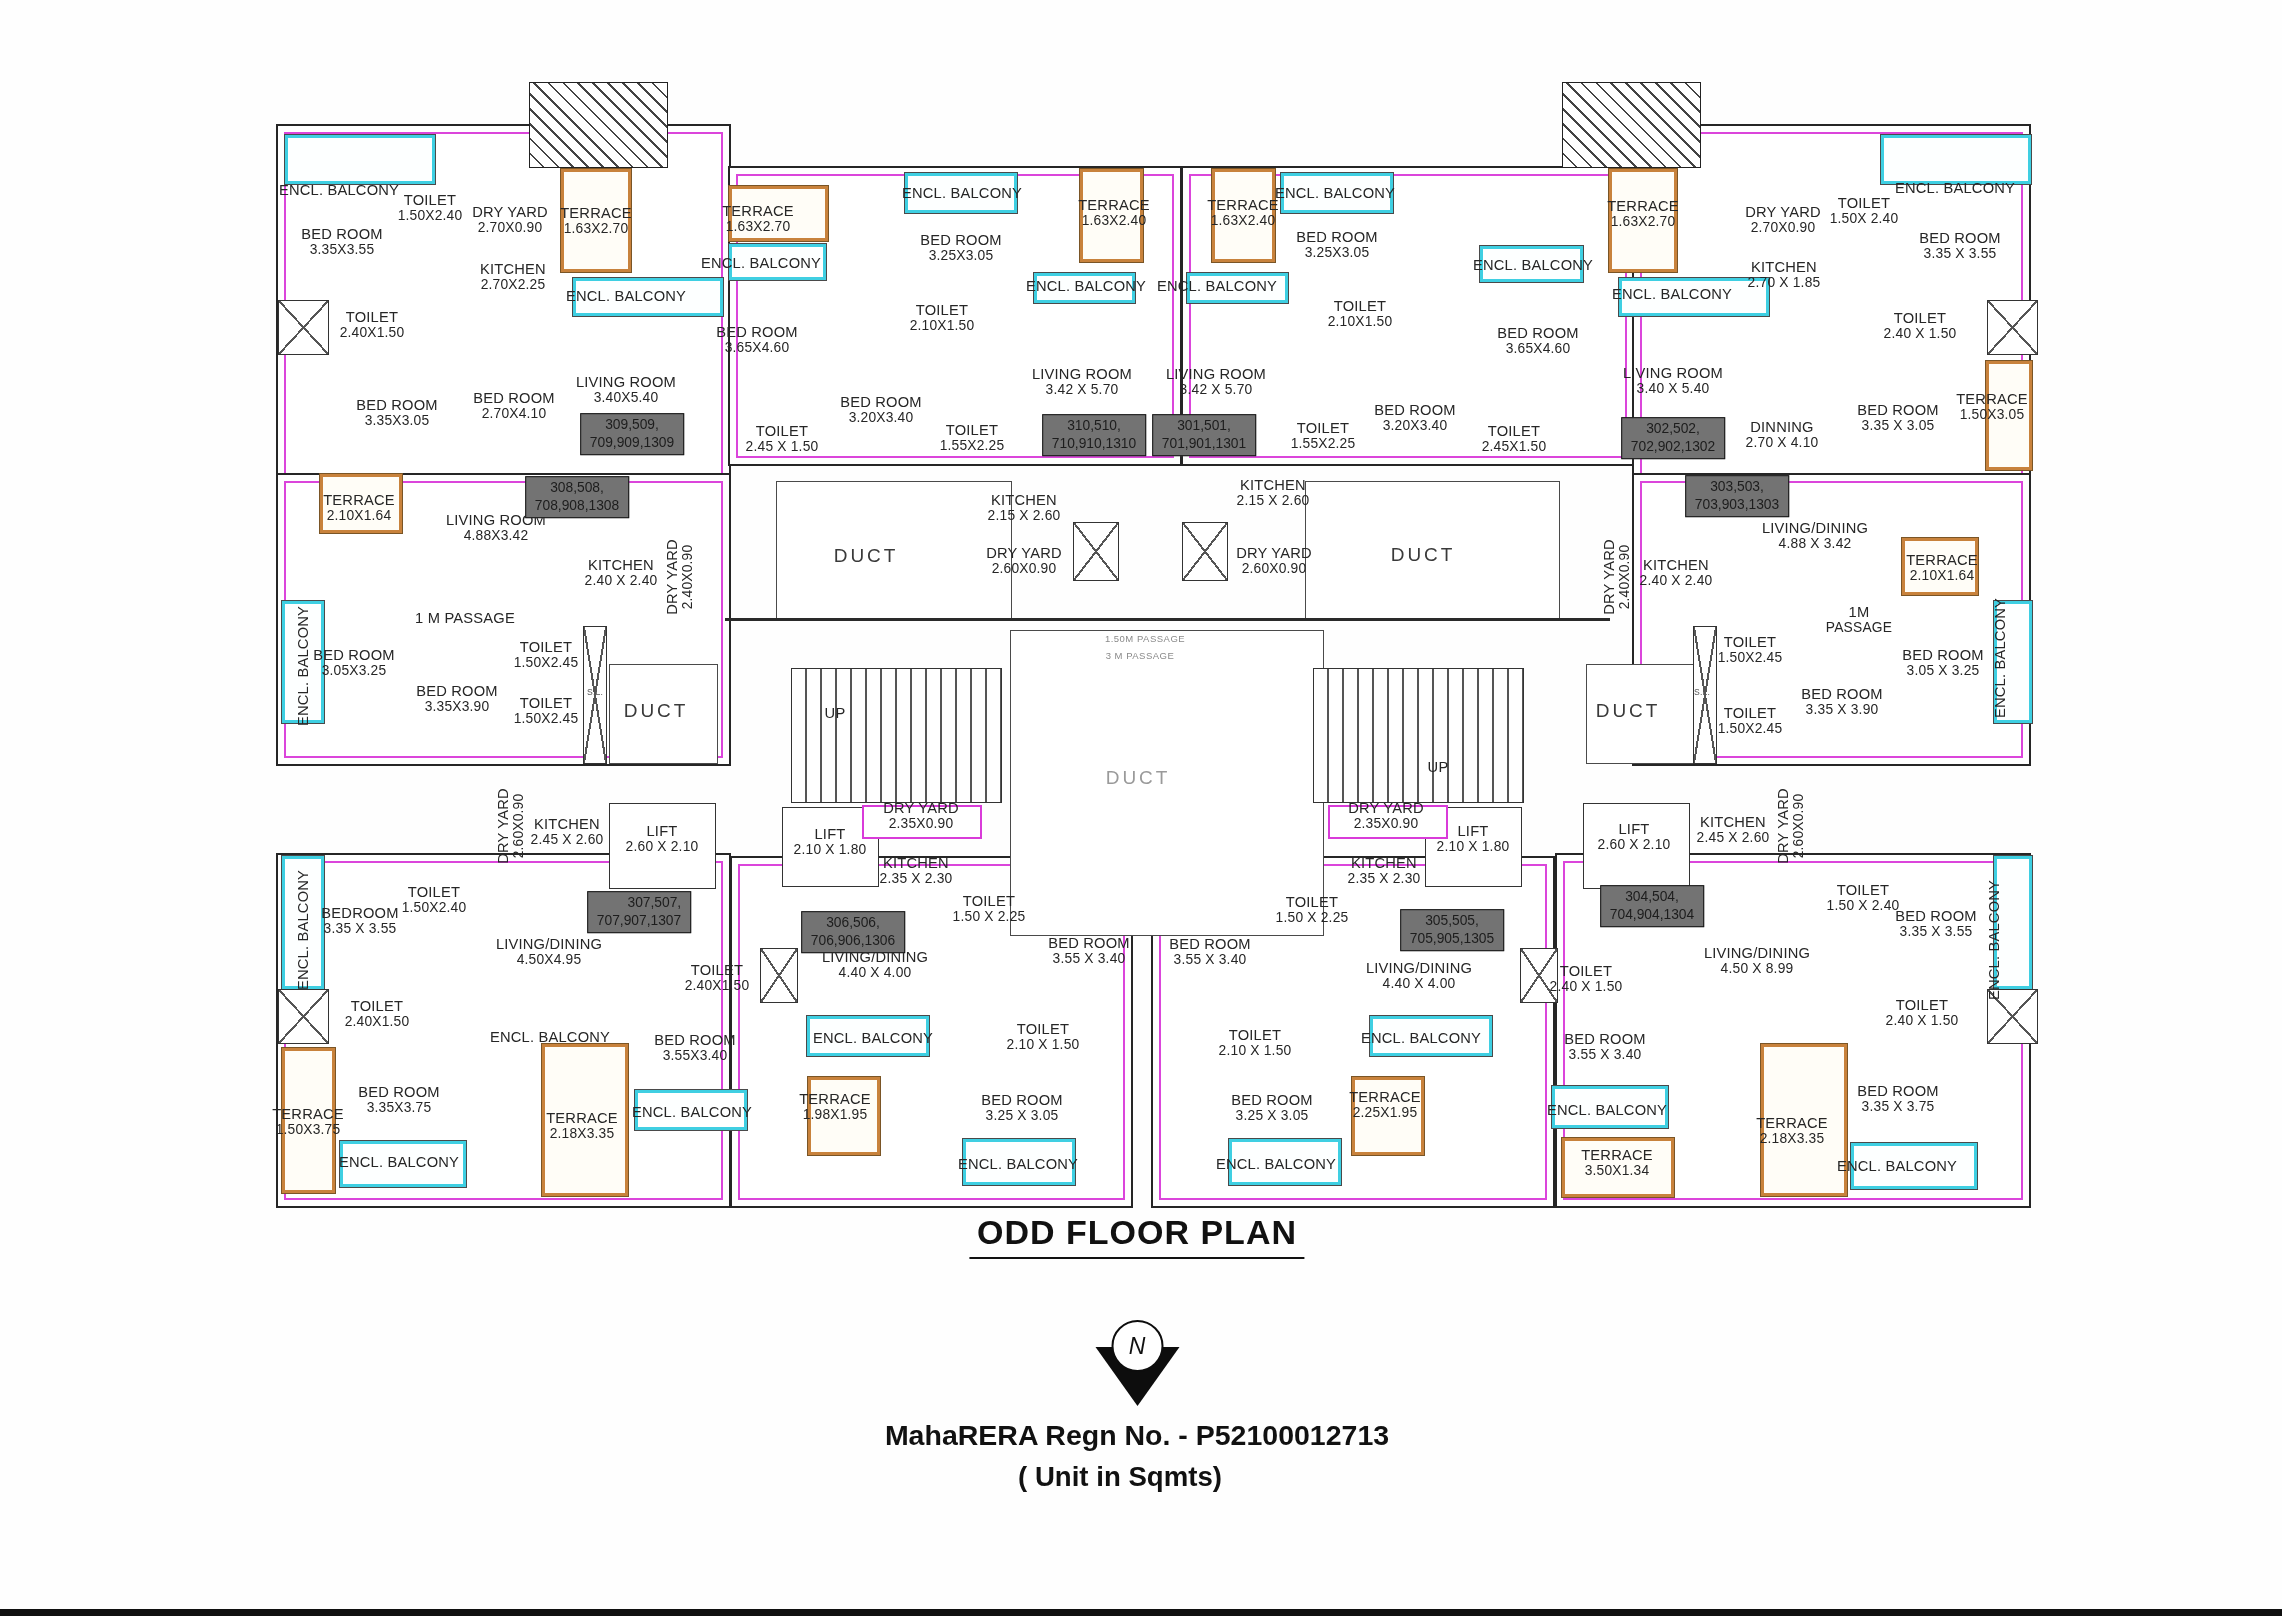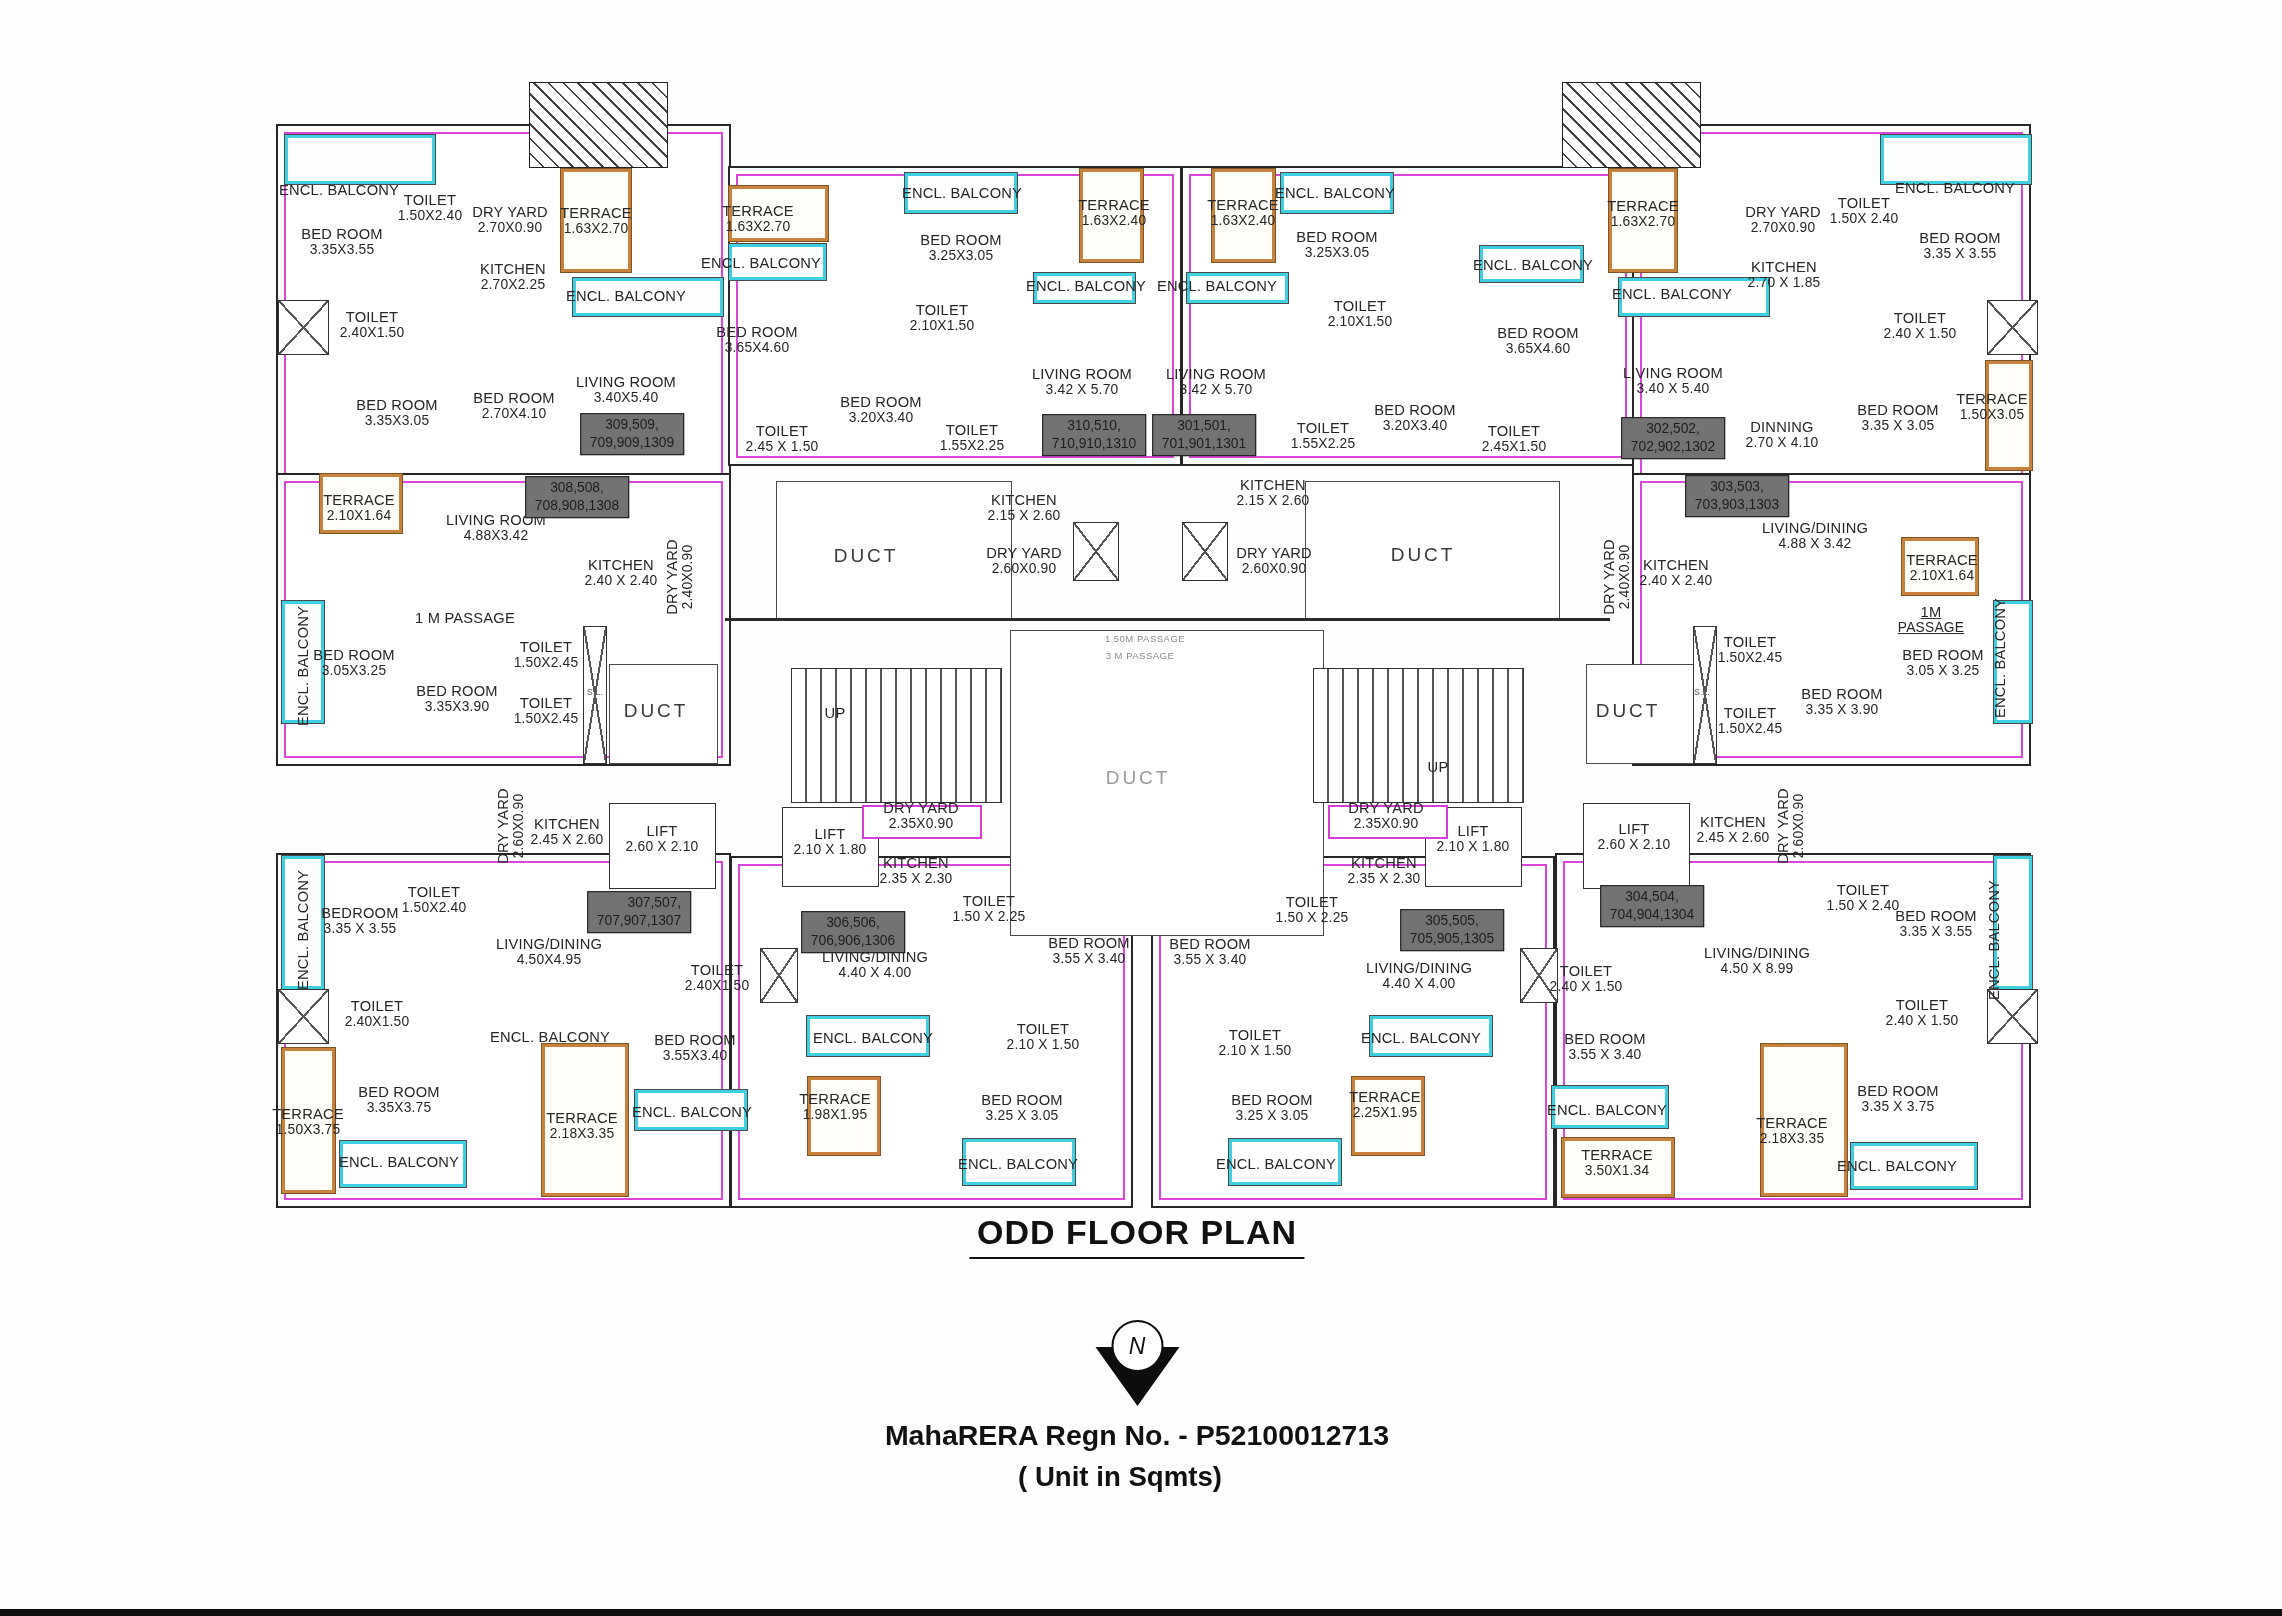--- a/index.html
+++ b/index.html
@@ -398,21 +398,21 @@
         <div class="l2">4.88 X 3.42</div>
       </div>
       <div class="room" style="left: 1676px; top: 573px;">
         <div>KITCHEN</div>
         <div class="l2">2.40 X 2.40</div>
       </div>
       <div class="room rot" style="left: 1617px; top: 577px;">
         <div>DRY YARD</div>
         <div class="l2">2.40X0.90</div>
       </div>
-      <div class="room" style="left: 1931px; top: 620px; text-decoration: underline;">
+      <div class="room" style="left: 1859px; top: 620px;">
         <div>1M</div>
         <div class="l2">PASSAGE</div>
       </div>
       <div class="room rot" style="left: 2000px; top: 658px;">
         <div>ENCL. BALCONY</div>
       </div>
       <div class="room" style="left: 1943px; top: 663px;">
         <div>BED ROOM</div>
         <div class="l2">3.05 X 3.25</div>
       </div>

